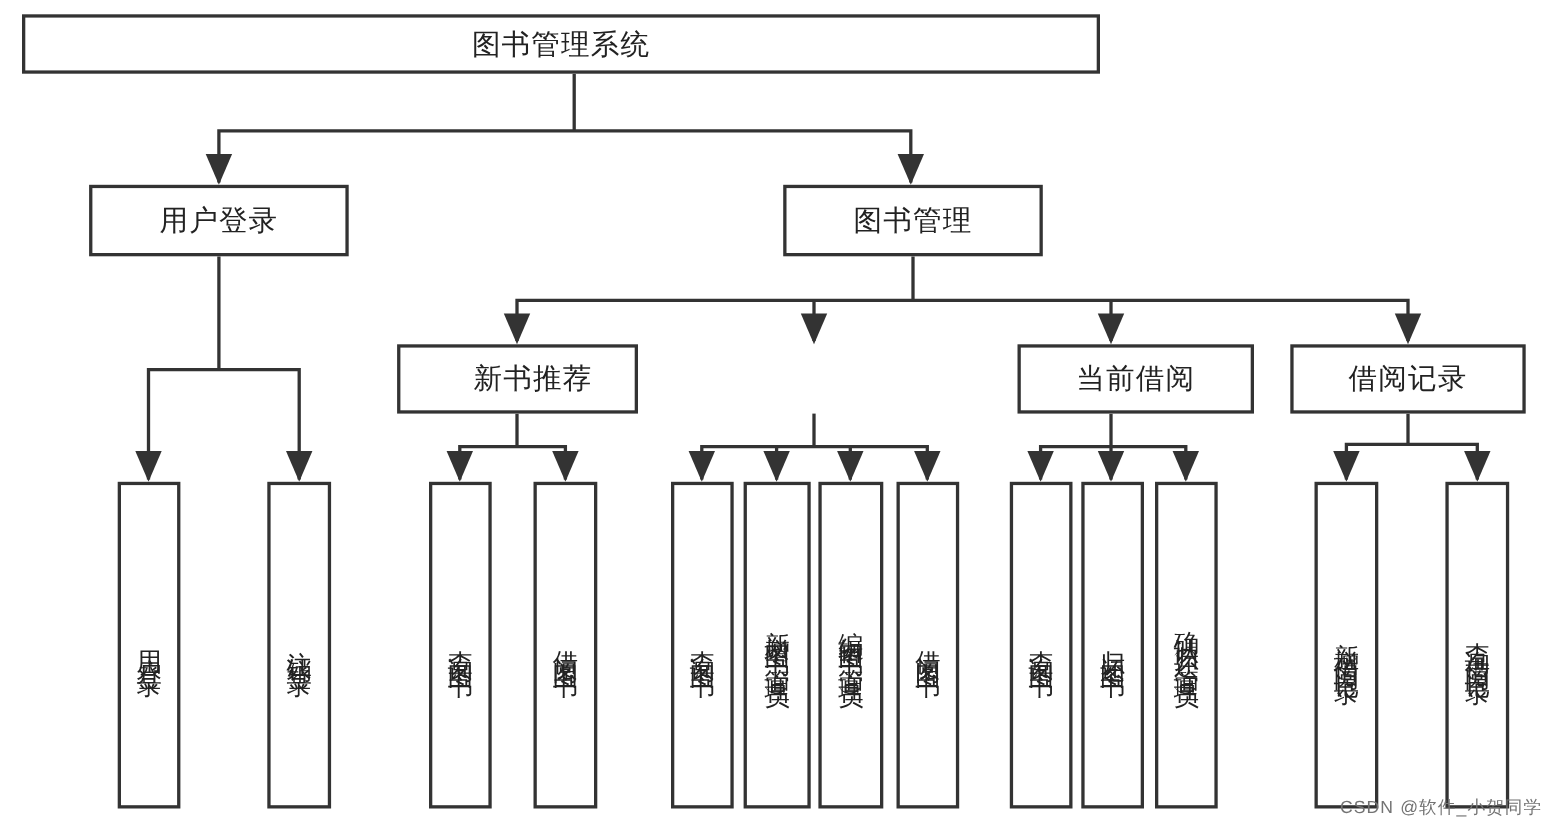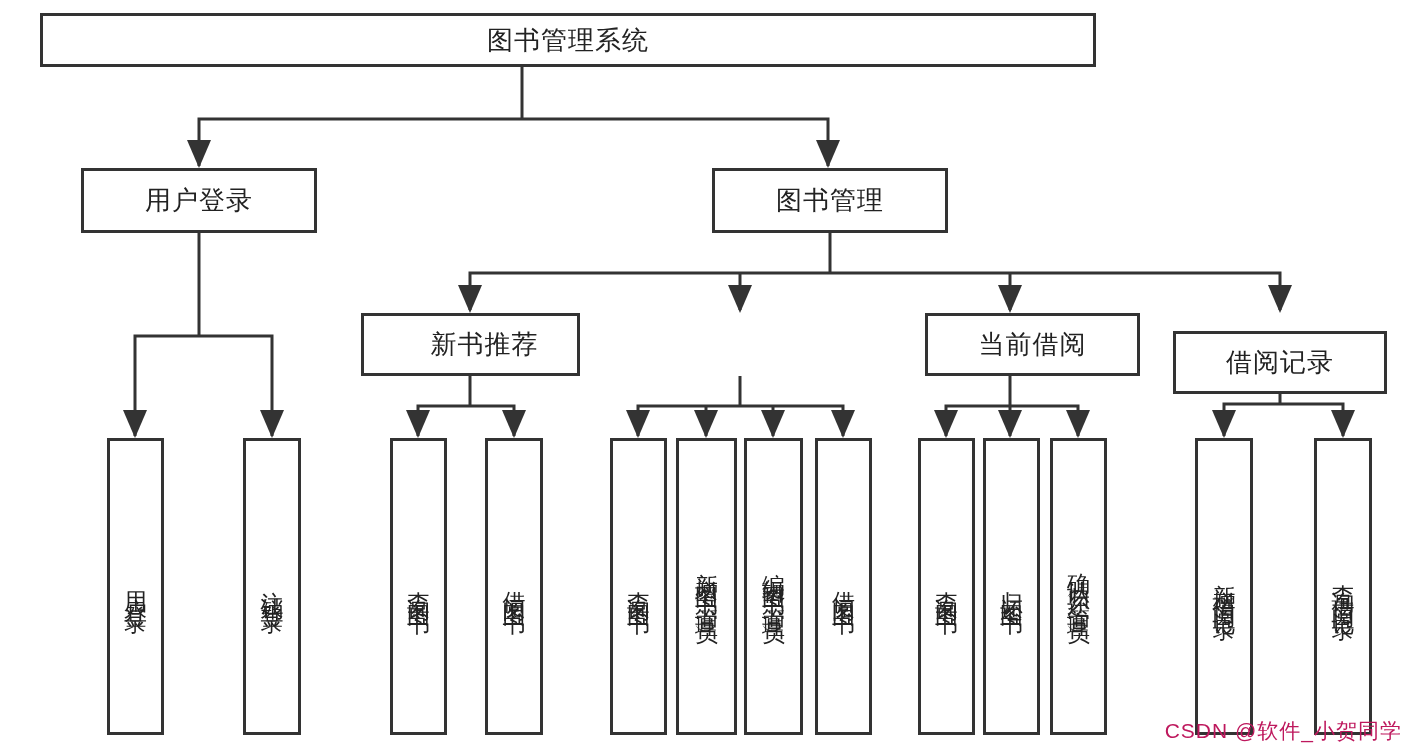--- a/index.html
+++ b/index.html
@@ -43,47 +43,47 @@
   .node.v {
     font-size: 23px;
     line-height: 1;
   }
   .node.v .vtext {
     writing-mode: vertical-rl;
     text-orientation: mixed;
     letter-spacing: 7px;
     white-space: nowrap;
   }
-  .root  { left: 20px;  top: 13px;  width: 1056px; height: 54px; margin-left: 20px; }
+  .root  { left: 20px;  top: 13px;  width: 980px; height: 54px; }
   .lv2a  { left: 81px;  top: 168px; width: 236px;  height: 65px; }
   .lv2b  { left: 712px; top: 168px; width: 236px;  height: 65px; }
   .lv3a  { left: 361px;  top: 313px; width: 219px; height: 63px; padding-left: 28px; }
   .lv3b  { left: 633px;  top: 313px; width: 215px; height: 63px; }
   .lv3c  { left: 903px;  top: 313px; width: 215px; height: 63px; margin-left: 22px; }
-  .lv3d  { left: 1173px; top: 331px; width: 214px; height: 63px; }
+  .lv3d  { left: 1173px; top: 313px; width: 214px; height: 63px; }
   .leaf  { top: 438px; height: 297px; }
   .lf1  { left: 107px;  width: 57px; }
   .lf2  { left: 243px;  width: 58px; }
   .lf3  { left: 390px;  width: 57px; }
   .lf4  { left: 485px;  width: 58px; }
   .lf5  { left: 610px;  width: 57px; }
   .lf6  { left: 676px;  width: 61px; }
   .lf7  { left: 744px;  width: 59px; }
   .lf8  { left: 815px;  width: 57px; }
   .lf9  { left: 918px;  width: 57px; }
   .lf10 { left: 983px;  width: 57px; }
   .lf11 { left: 1050px; width: 57px; }
   .lf12 { left: 1195px; width: 58px; }
   .lf13 { left: 1314px; width: 58px; }
   #watermark {
     position: absolute;
     right: 3px;
     bottom: 2px;
-    font-size: 21px;
-    color: #be185d;
+    font-size: 16px;
+    color: #737373;
     z-index: 3;
     white-space: nowrap;
     letter-spacing: 1px;
   }
   .cline {
     stroke: #333333;
     stroke-width: 3;
     fill: none;
   }
   .ahead {

